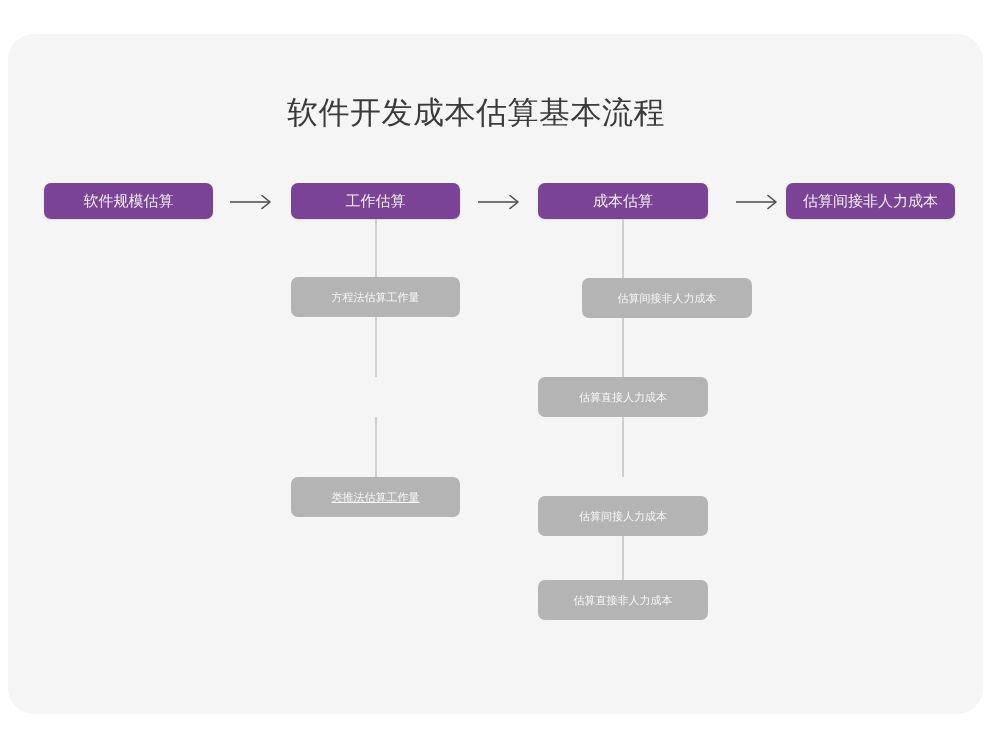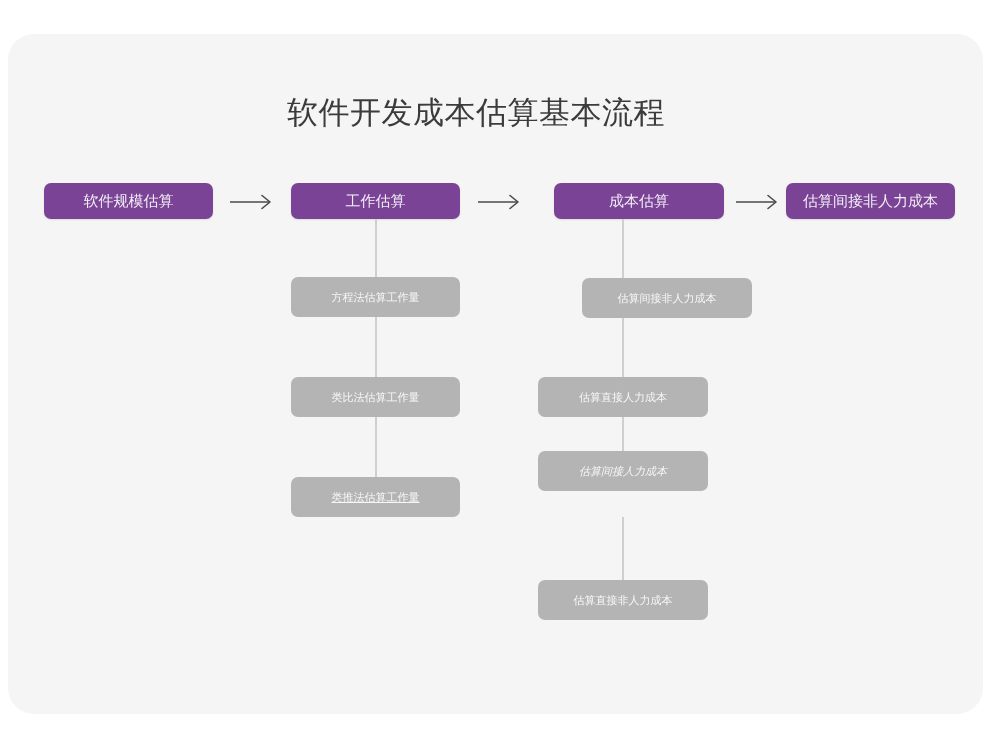--- a/index.html
+++ b/index.html
@@ -55,21 +55,21 @@
     color: #f2eef6;
     font-size: 15px;
     display: flex;
     align-items: center;
     justify-content: center;
     white-space: nowrap;
     box-shadow: 0 1px 2px rgba(0,0,0,0.10);
   }
   .stage-1 { left: 44px;  width: 169px; }
   .stage-2 { left: 291px; width: 169px; }
-  .stage-3 { left: 538px; width: 170px; margin-left: 16px; }
+  .stage-3 { left: 538px; width: 170px; }
   .stage-4 { left: 786px; width: 169px; }
 
   
   .arrow {
     position: absolute;
     top: 193px;
     width: 48px;
     height: 18px;
   }
   .arrow-1 { left: 229px; }
@@ -105,21 +105,21 @@
     white-space: nowrap;
   }
   .col-left  { left: 291px; width: 169px; }
   .col-right { left: 538px; width: 170px; }
 
   .row-1 { top: 277px; }
   .row-2 { top: 377px; }
   .row-3 { top: 477px; text-decoration: underline; }
   .row-r1 { top: 278px; margin-left: 44px; }
   .row-r2 { top: 377px; }
-  .row-r3 { top: 451px; font-style: italic; }
+  .row-r3 { top: 496px; }
   .row-r4 { top: 580px; }
 </style>
 </head>
 <body>
 
 <div id="canvas">
 
   <div class="card"></div>
 
   <div class="title">软件开发成本估算基本流程</div>
@@ -166,23 +166,20 @@
   <div class="connector connector-c"></div>
   <div class="connector connector-d"></div>
   <div class="connector connector-e"></div>
   <div class="connector connector-f"></div>
   <div class="connector connector-g"></div>
 
   <div class="sub col-left row-1">
     <span>方程法估算工作量</span>
   </div>
 
-  <div class="sub col-left row-2">
-    <span>类比法估算工作量</span>
-  </div>
 
   <div class="sub col-left row-3">
     <span>类推法估算工作量</span>
   </div>
 
   <div class="sub col-right row-r1">
     <span>估算间接非人力成本</span>
   </div>
 
   <div class="sub col-right row-r2">

